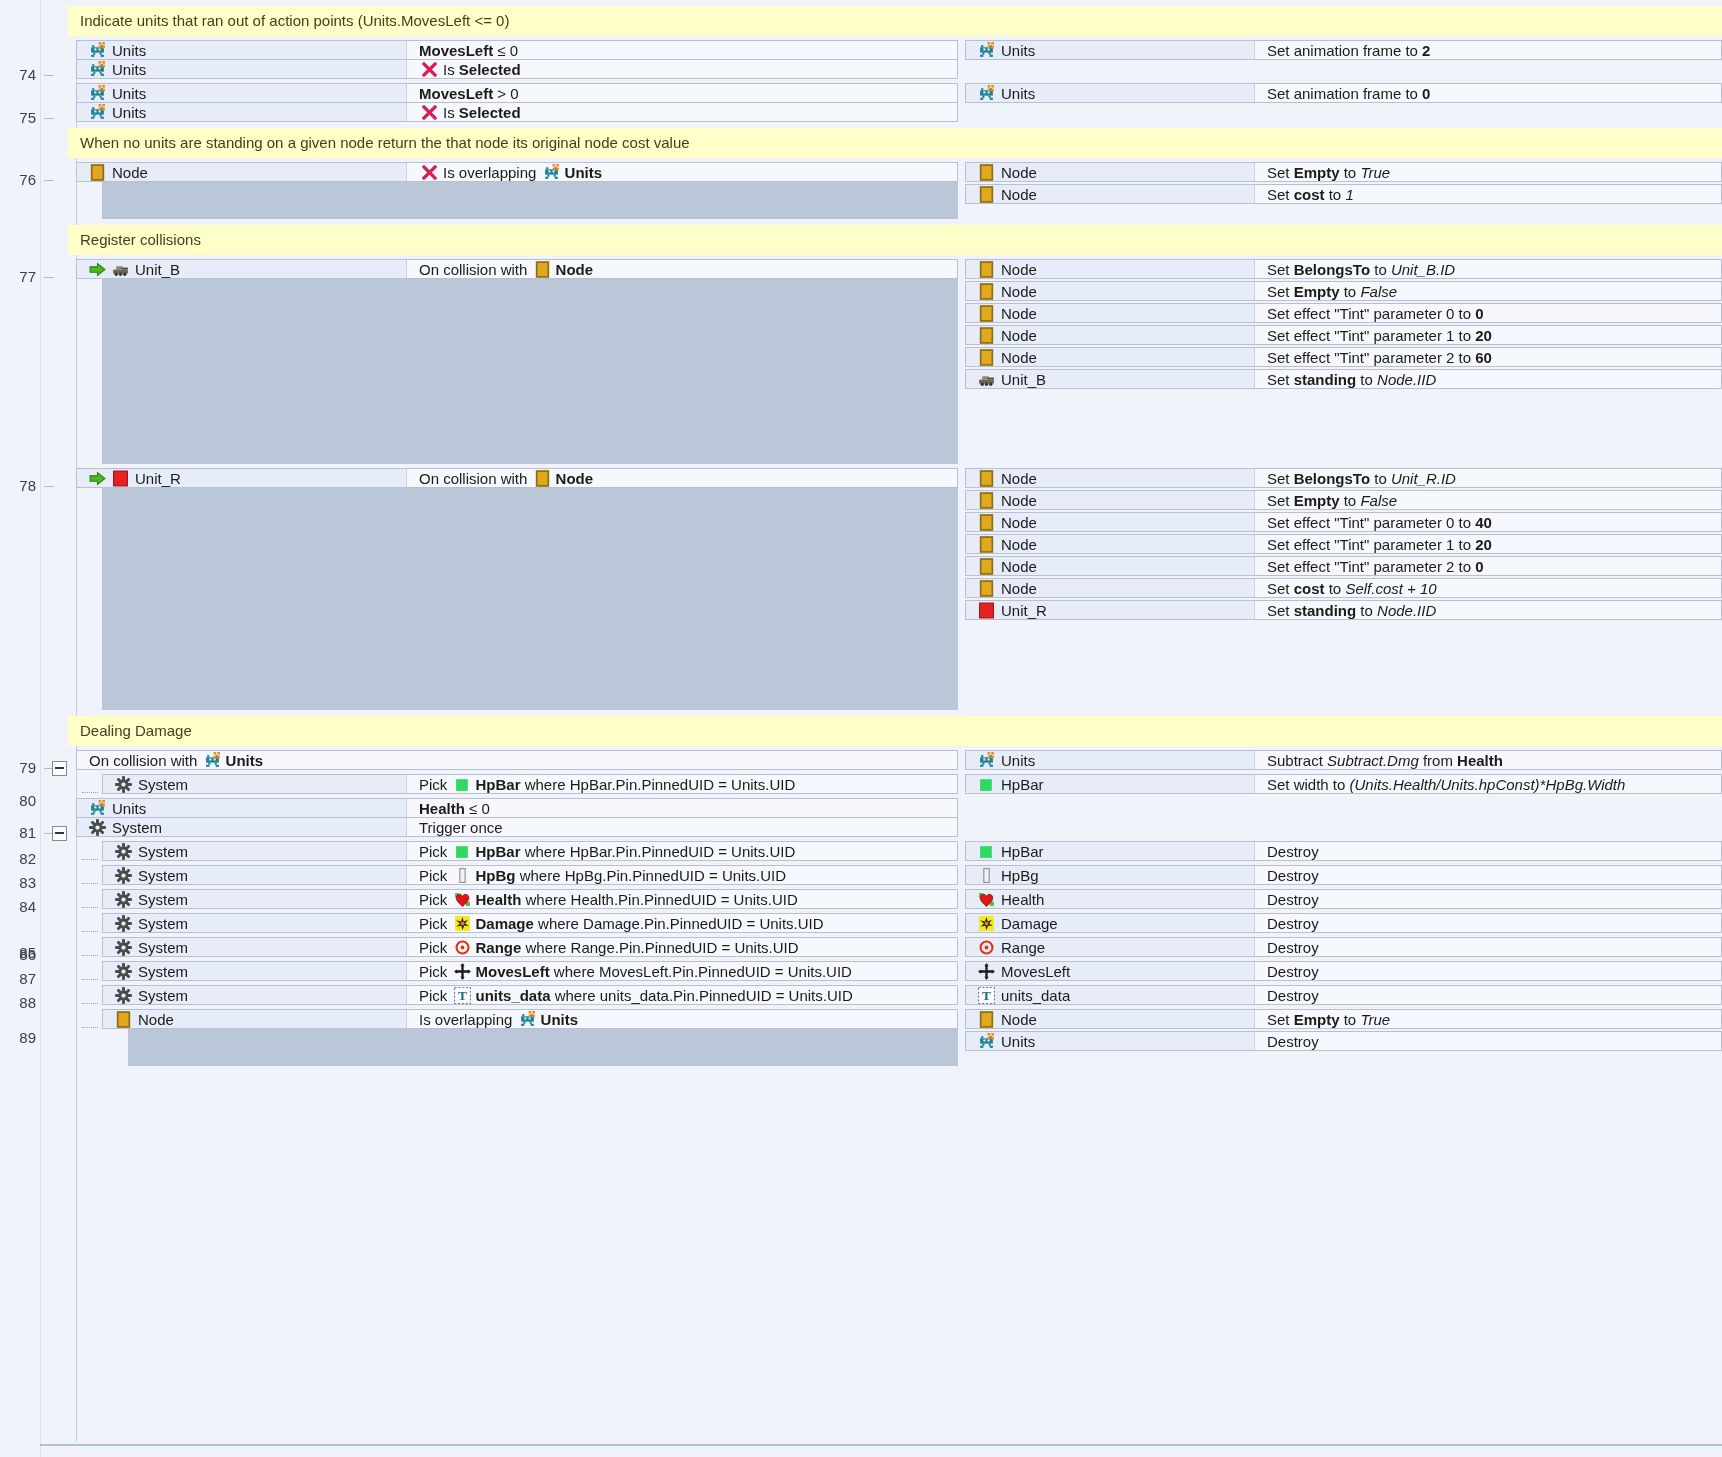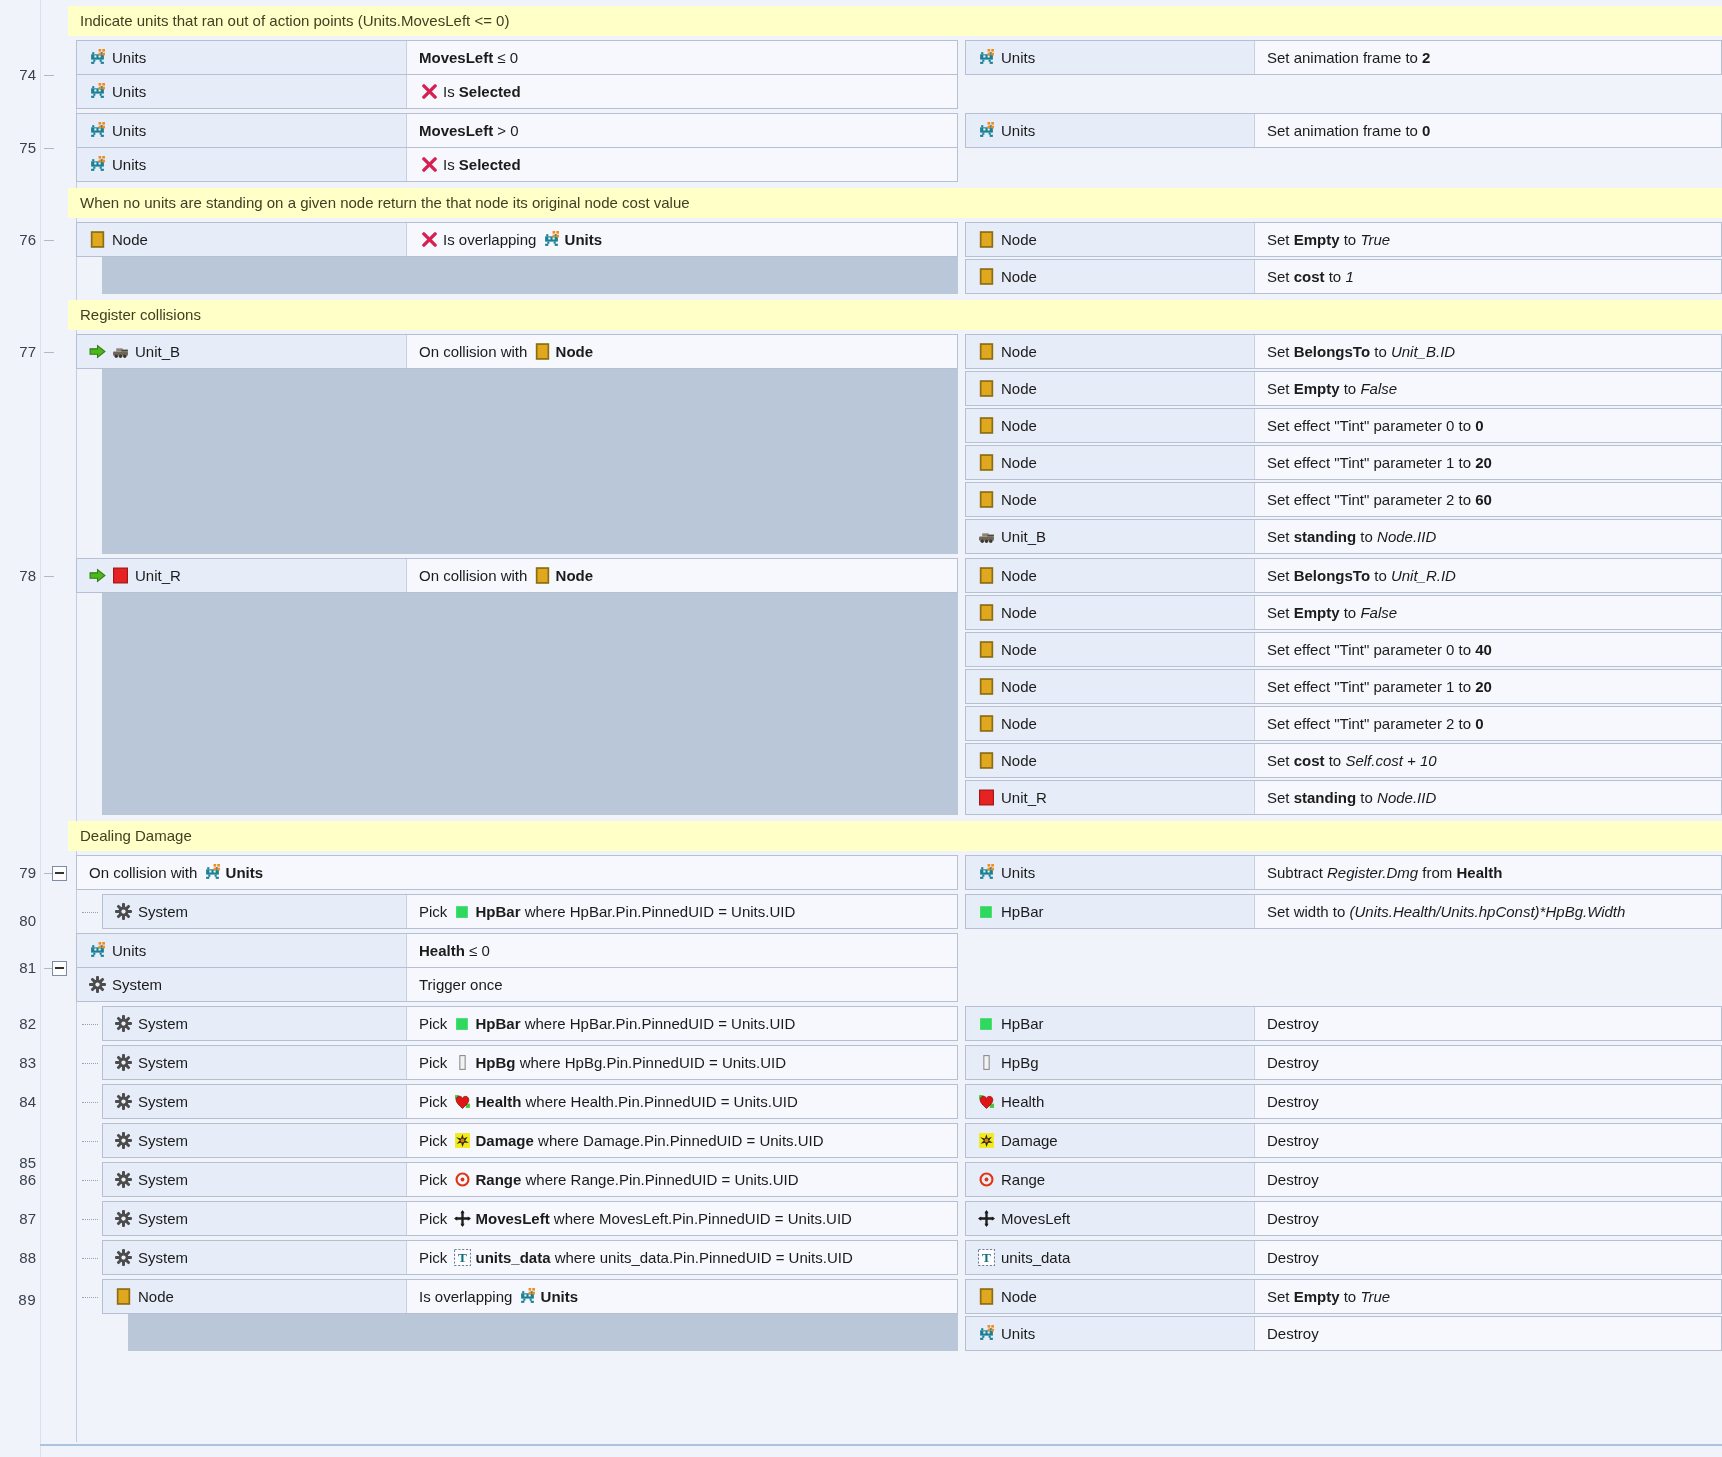--- a/index.html
+++ b/index.html
@@ -13,21 +13,21 @@
   .band .title{font-weight:bold;font-size:21px;margin-left:9px;color:#0d0d0d;}
   .collapse{width:13px;height:13px;background:#fdfdfe;border:1px solid #7e8da2;position:relative;flex:none;}
   .collapse::after{content:"";position:absolute;left:2px;right:2px;top:5px;height:2px;background:#333;}
   .band .collapse{margin-left:10px;}
   .blocks{position:relative;z-index:1;border-radius:28px;}
   .comment{margin:6px 0 4px 68px;height:30px;line-height:30px;background:#ffffc8;
            padding-left:12px;color:#3f3f23;overflow:hidden;white-space:nowrap;}
   .event{position:relative;margin-bottom:4px;display:flex;align-items:flex-start;}
   .conds{flex:none;display:flex;flex-direction:column;}
   .acts{flex:none;margin-left:7px;display:flex;flex-direction:column;width:757px;}
-  .row{height:35px;display:flex;align-items:stretch;box-sizing:border-box;
+  .row{height:20px;display:flex;align-items:stretch;box-sizing:border-box;
        border:1px solid #b6c0d2;background:#f6f8fd;}
   .crow + .crow{margin-top:-1px;}
   .arow + .arow{margin-top:2px;}
   .obj{flex:none;display:flex;align-items:center;padding-left:10px;gap:4px;
        background:#e7edf8;border-right:1px solid #c7d0df;overflow:hidden;white-space:nowrap;}
   .txt{flex:1;display:flex;align-items:center;padding-left:12px;overflow:hidden;white-space:nowrap;background:#f6f8fd;}
   .txt span{white-space:pre;}
   .obj span{white-space:pre;margin-left:2px;}
   .b{font-weight:bold;}
   .i{font-style:italic;}
@@ -603,21 +603,21 @@
                     <rect x="9" y="0" width="2.5" height="2.5"></rect>
                     <rect x="12.5" y="0" width="2.5" height="2.5"></rect>
                     <rect x="9" y="3.5" width="2.5" height="2.5"></rect>
                     <rect x="12.5" y="3.5" width="2.5" height="2.5"></rect>
                   </g>
                 </svg></span>
               <span>Units</span>
             </div>
             <div class="txt">
               <span>Subtract </span>
-              <span class="i">Register.Dmg</span>
+              <span class="i">Subtract.Dmg</span>
               <span> from </span>
               <span class="b">Health</span>
             </div>
           </div>
         </div>
         <span class="num" style="left: -70px; top: 7.5px;">79</span>
         <span class="tick" style="left: -32px; width: 10px; top: 17.5px;"></span>
         <span class="collapse ev-collapse" style="top: 10.5px;"></span>
       </div>
       <div class="event" style="margin-left: 102px;">
@@ -1110,18 +1110,18 @@
                     <rect x="12.5" y="3.5" width="2.5" height="2.5"></rect>
                   </g>
                 </svg></span>
               <span>Units</span>
             </div>
             <div class="txt">
               <span>Destroy</span>
             </div>
           </div>
         </div>
-        <span class="num" style="left: -96px; top: 13px; font-family: Liberation Mono, monospace;">89</span>
+        <span class="num" style="left: -96px; top: 19px;">89</span>
         <span class="stub" style="left: -20px; width: 16px; top: 17.5px;"></span>
       </div>
     </div>
   <div class="bottom-line"></div>
 </div>
 
 </body></html>

